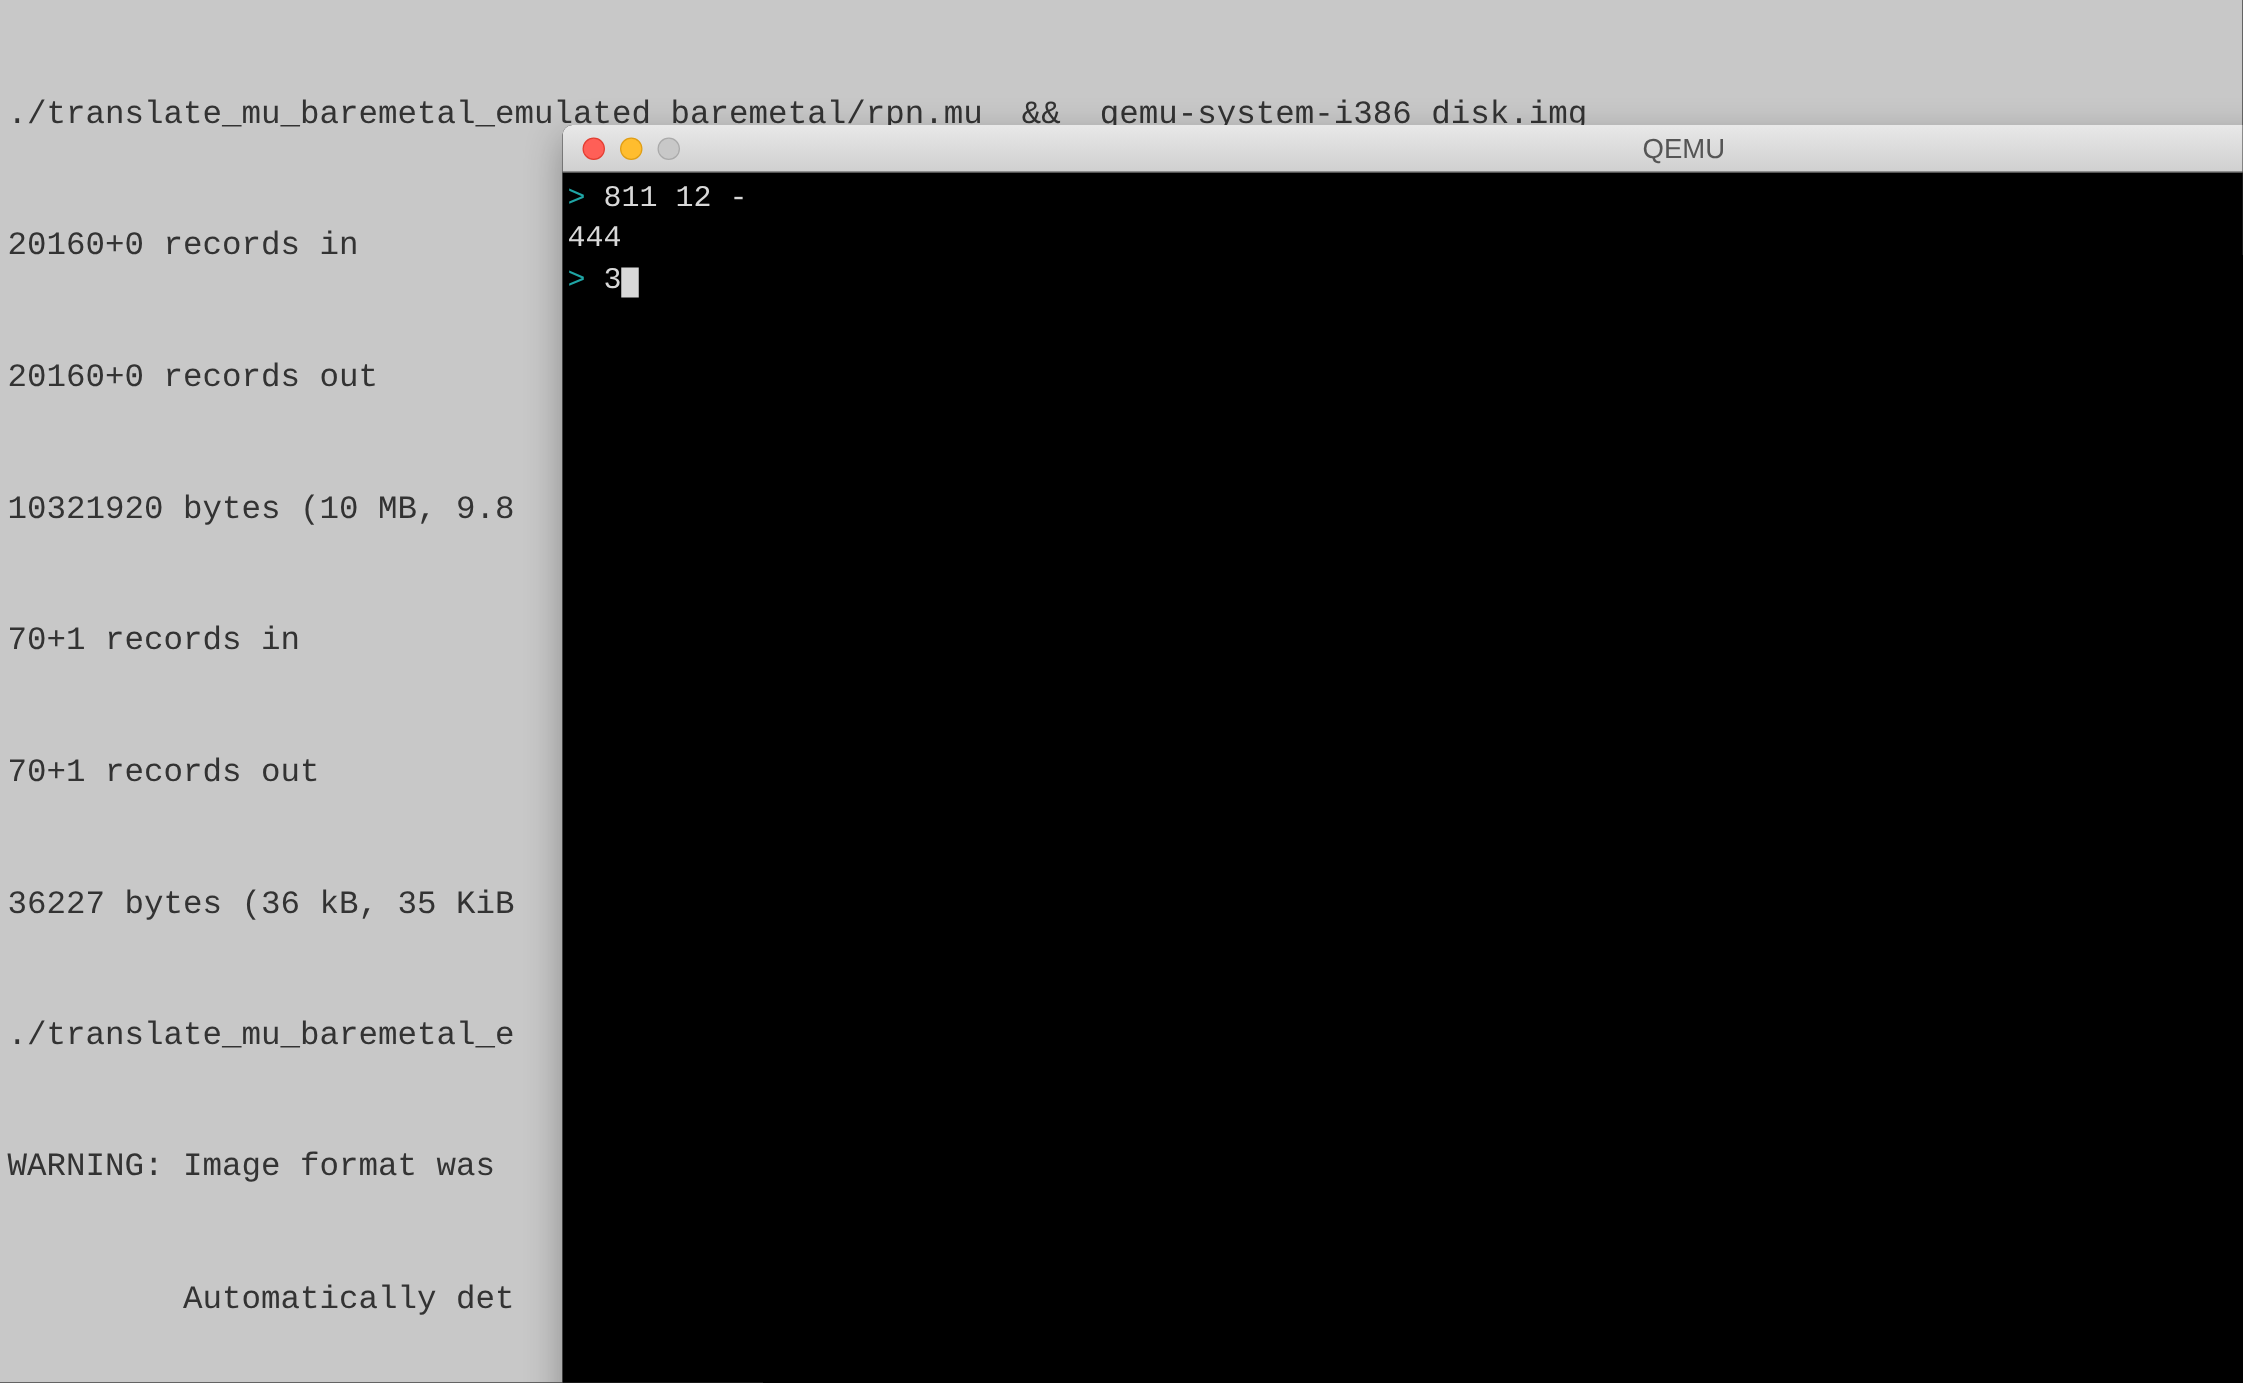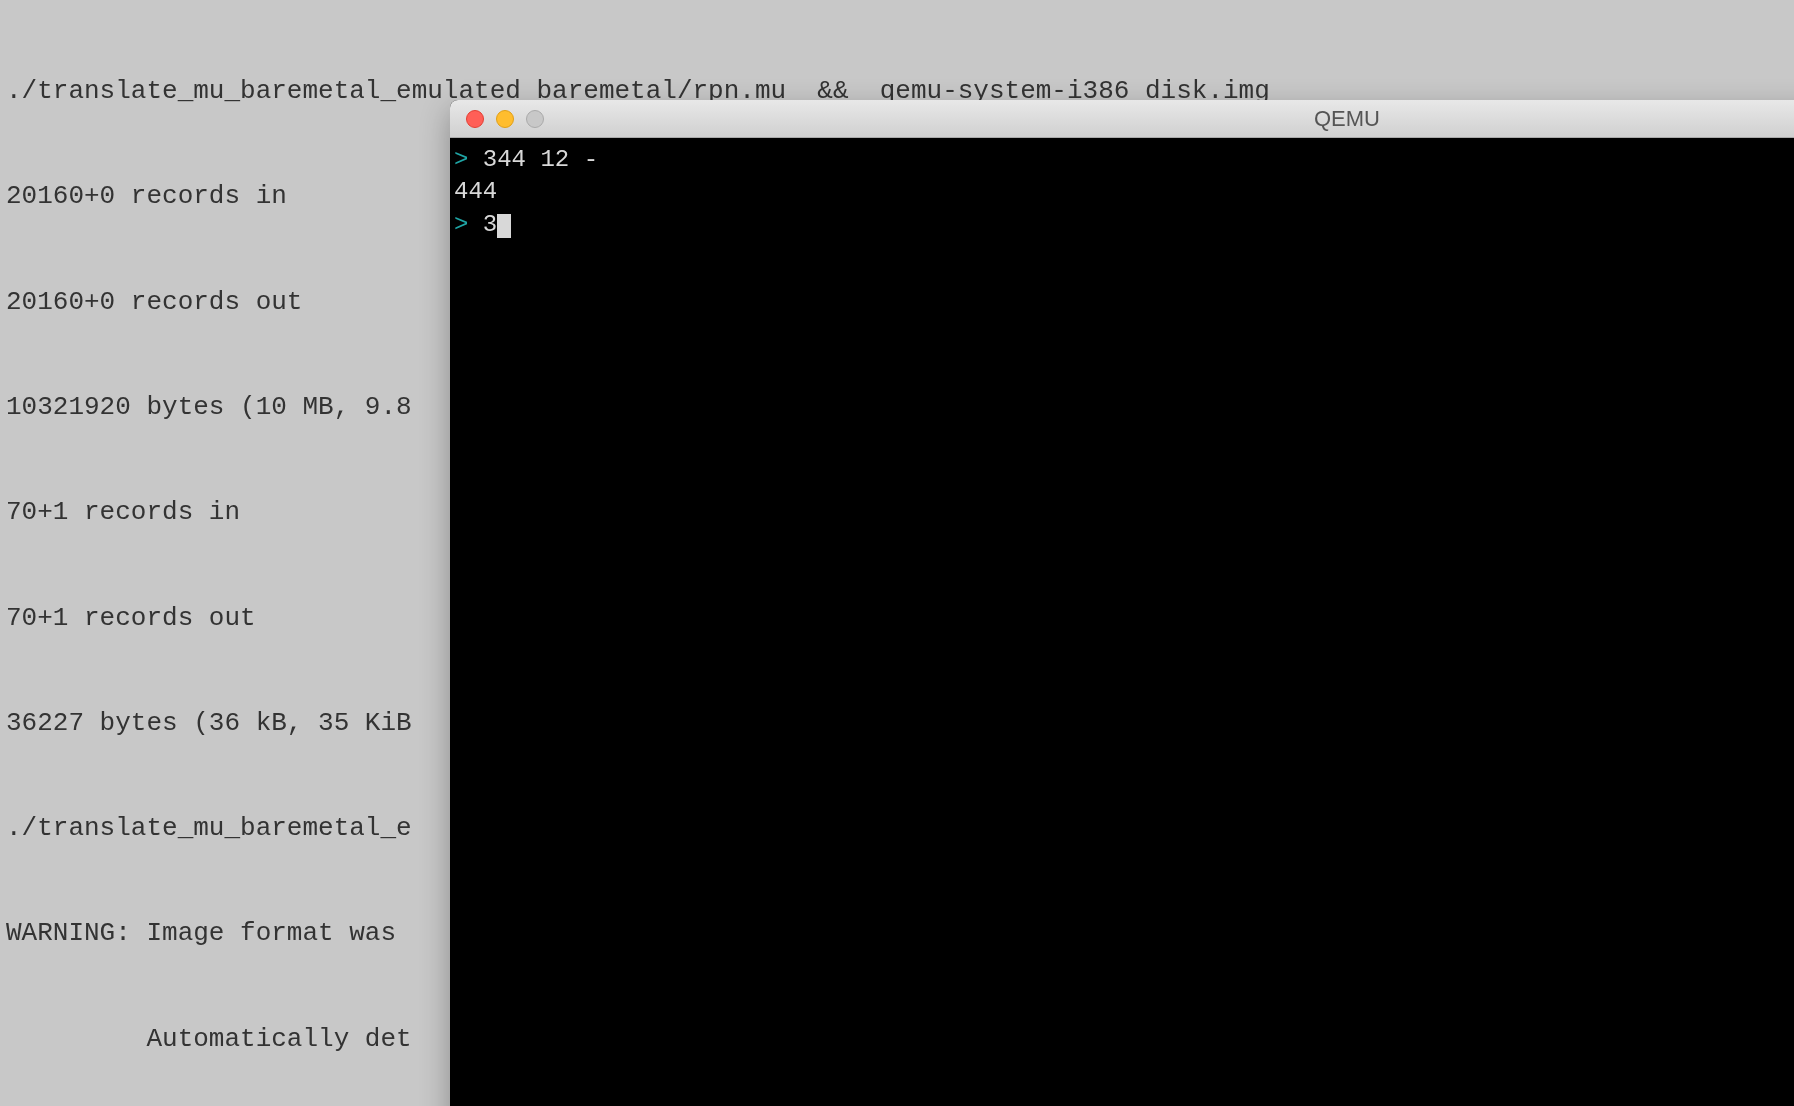--- a/index.html
+++ b/index.html
@@ -114,17 +114,17 @@
 <div class="qemu-window">
   <div class="titlebar">
     <div class="traffic-lights">
       <div class="tl tl-close"></div>
       <div class="tl tl-min"></div>
       <div class="tl tl-max"></div>
     </div>
     <div class="title">QEMU</div>
   </div>
   <div class="qemu-content">
-    <div class="row"><span class="prompt">&gt;</span><span> 344 12 -</span></div>
+    <div class="row"><span class="prompt">&gt;</span><span> 811 12 -</span></div>
     <div class="row">444</div>
     <div class="row"><span class="prompt">&gt;</span><span> 3</span><span class="block-cursor"></span></div>
   </div>
 </div>
 
 </body></html>

